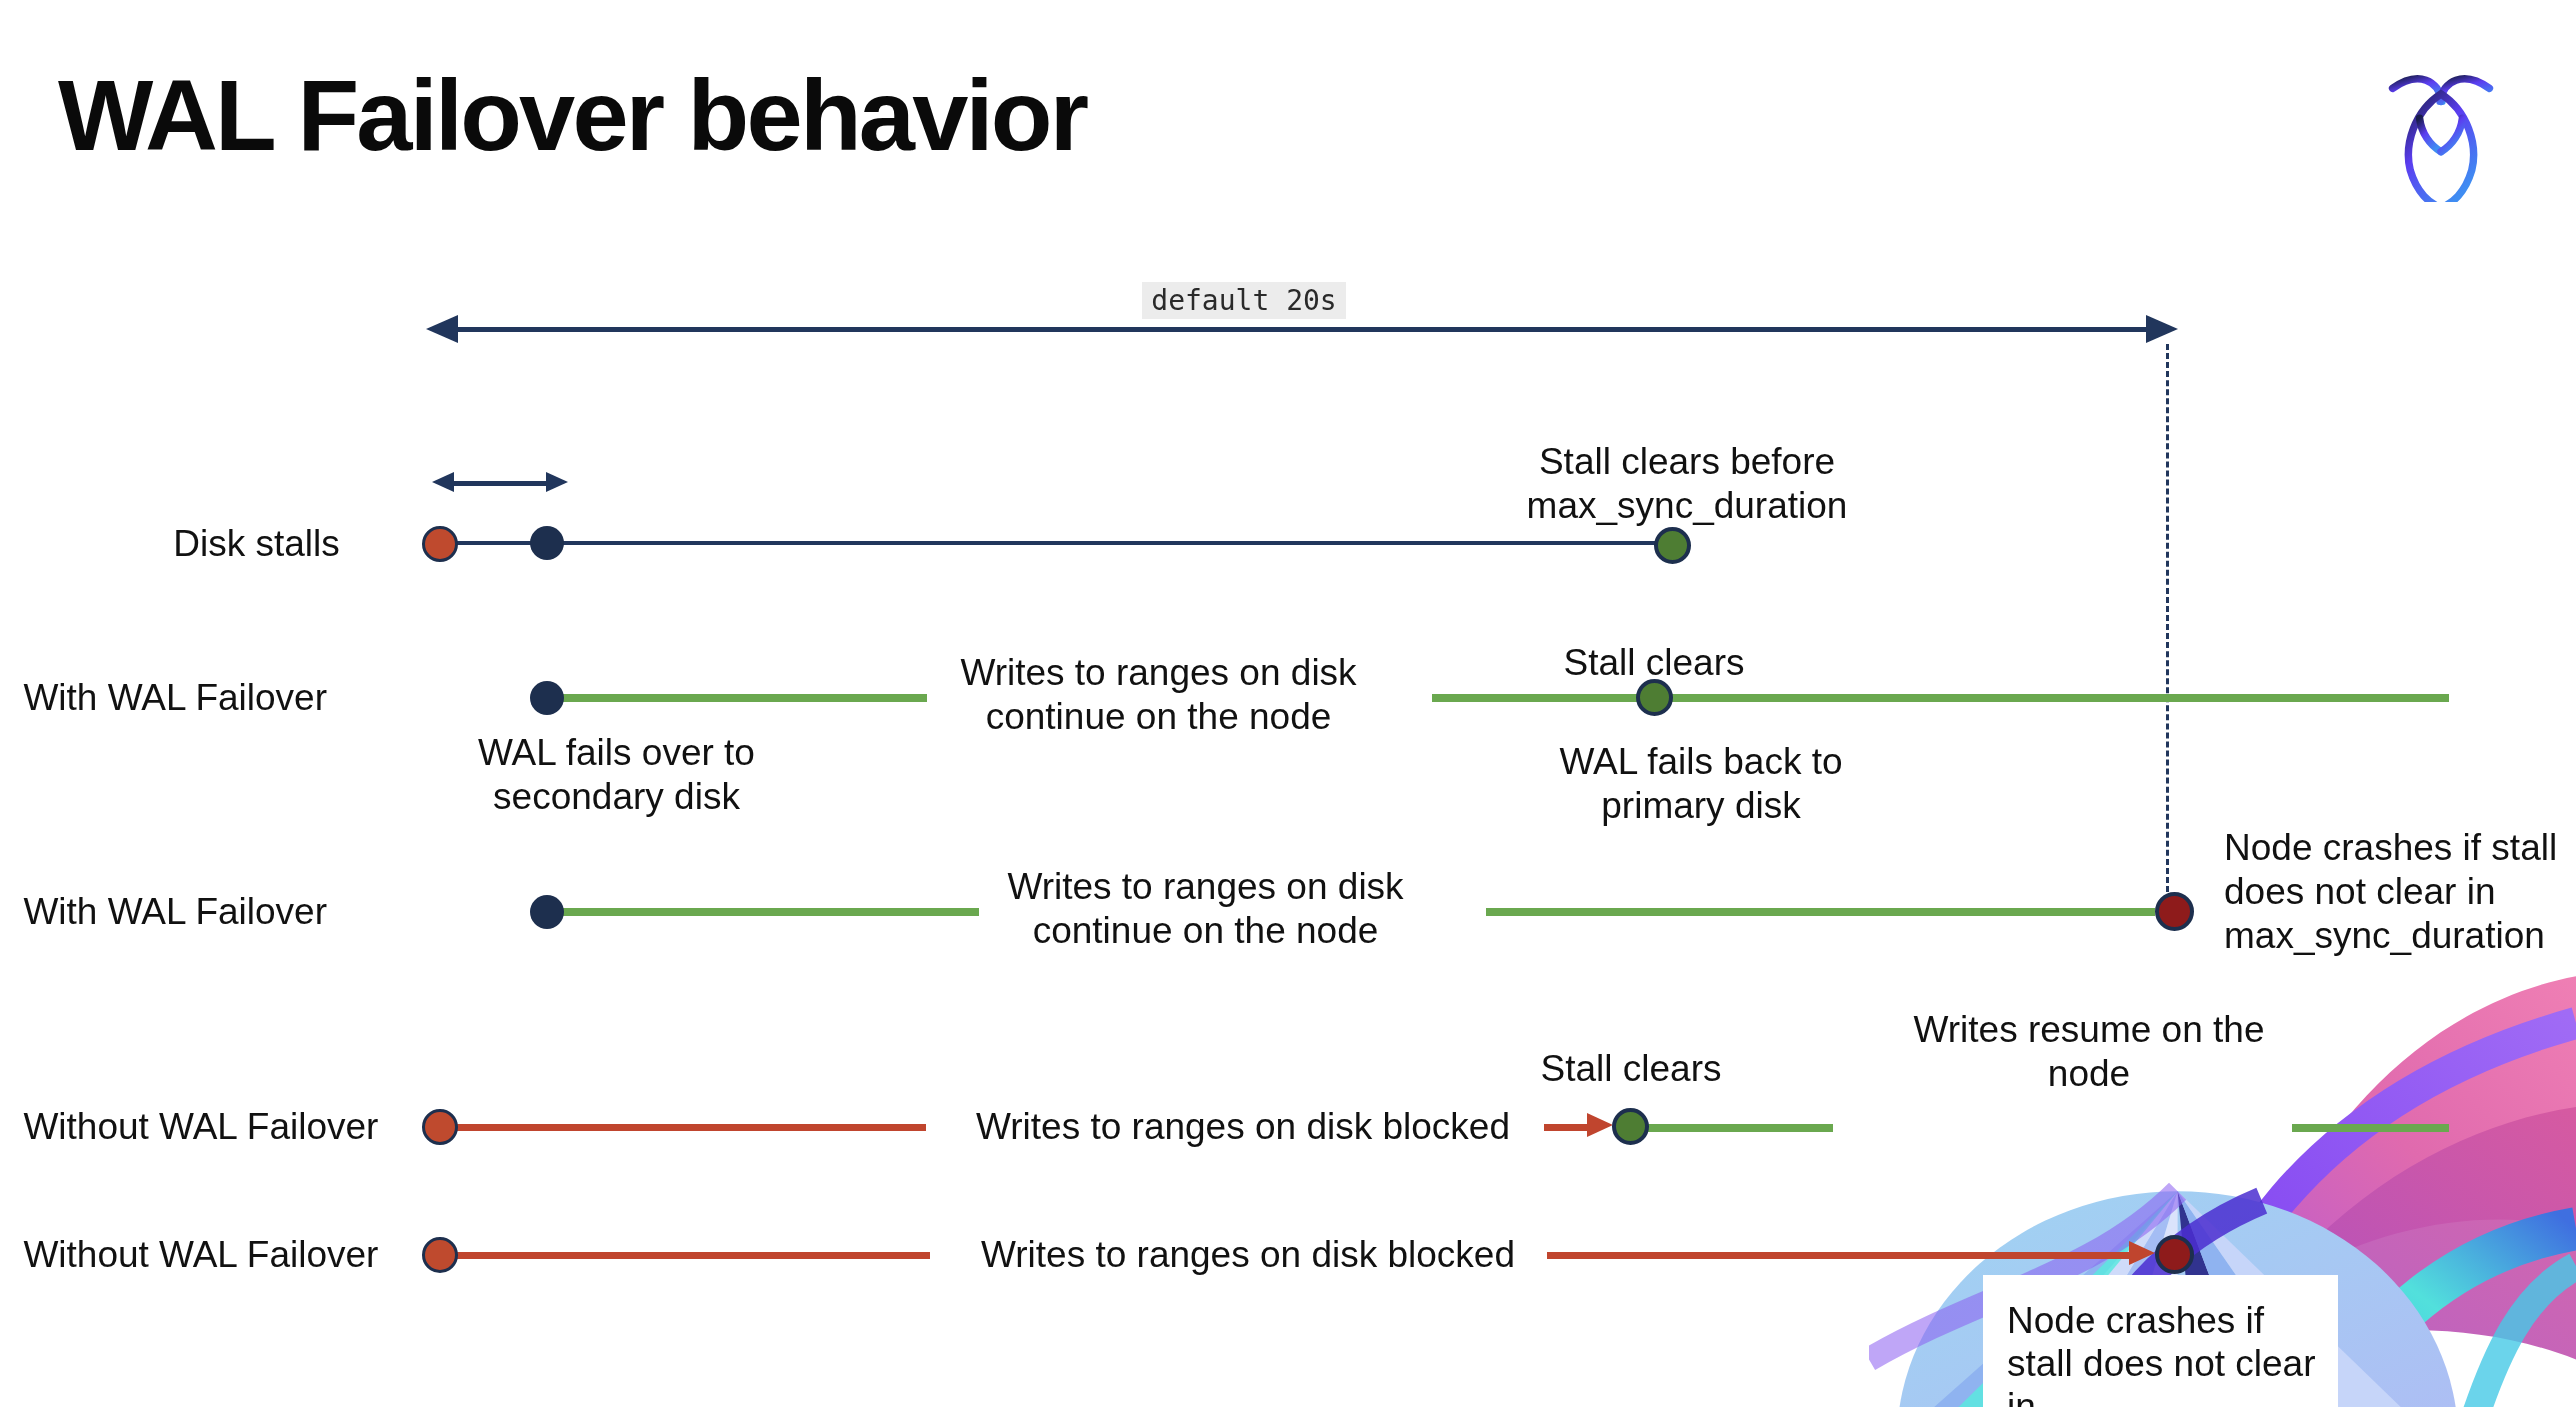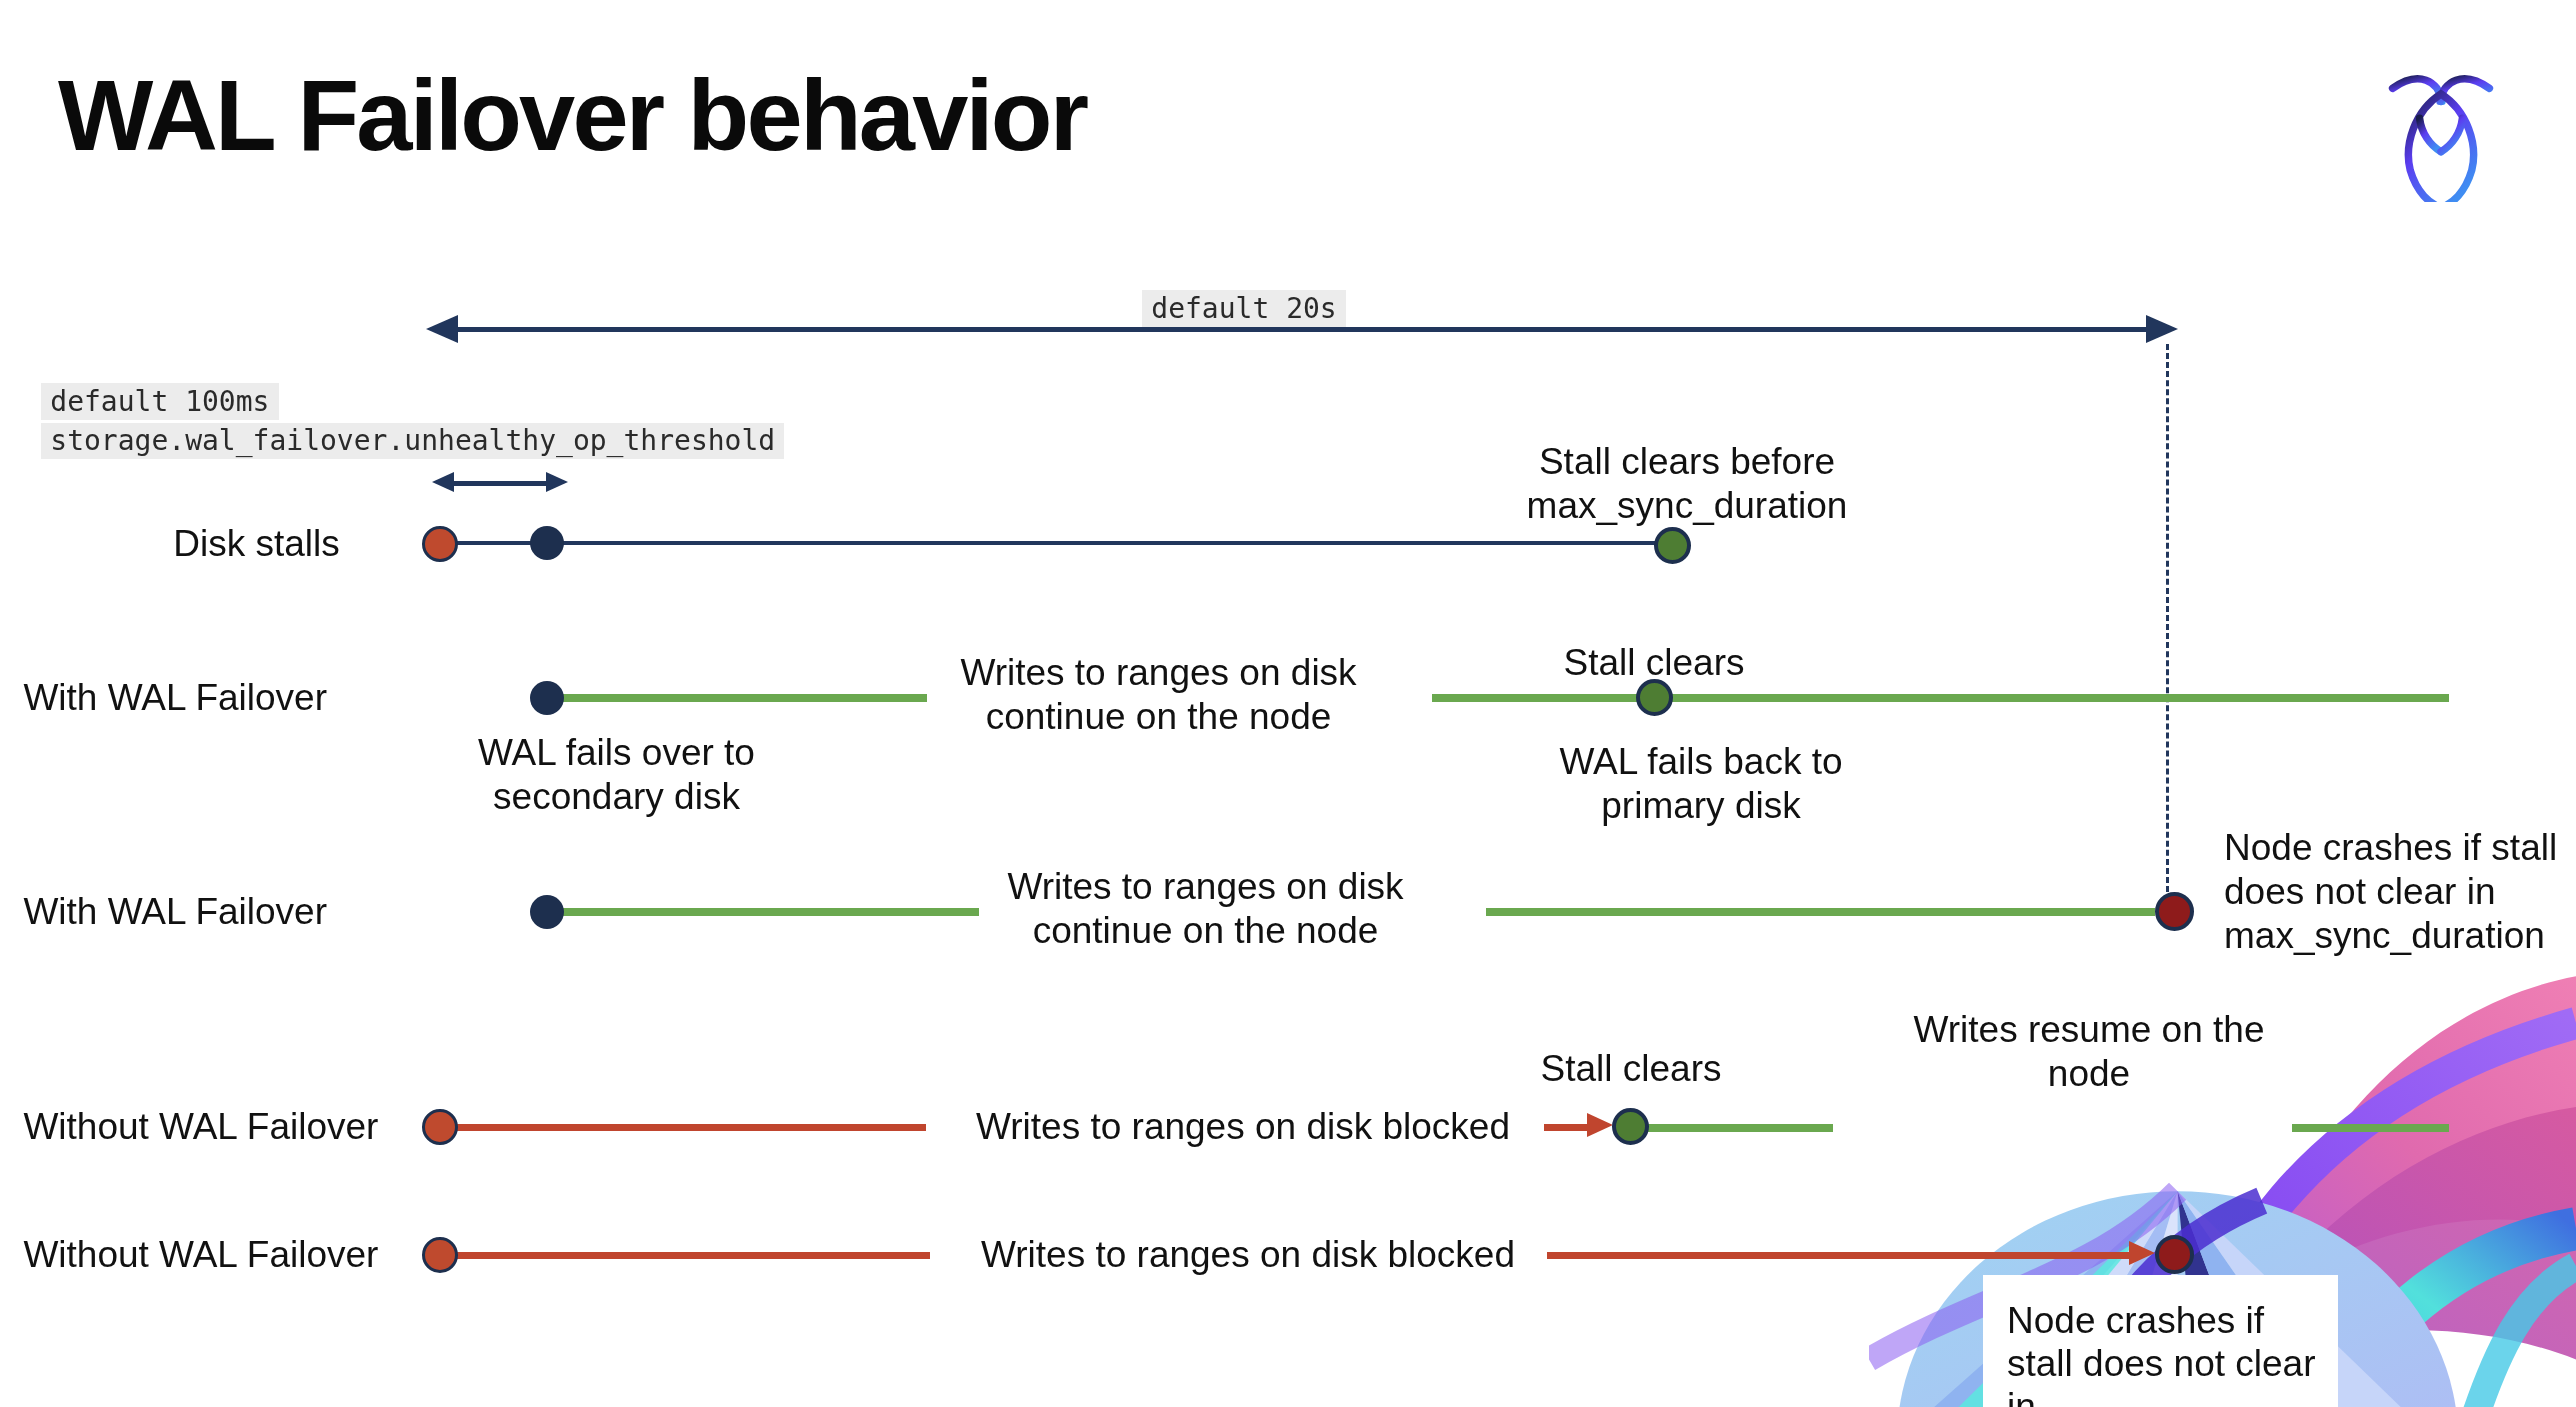--- a/index.html
+++ b/index.html
@@ -116,28 +116,24 @@
       <path d="M60,30 C32,48 20,84 27,112 C34,136 48,148 60,152 C72,148 86,136 93,112 C100,84 88,48 60,30 Z"></path>
       <path d="M60,150 L60,92"></path>
       <path d="M60,92 C48,85 39,72 37,56"></path>
       <path d="M60,92 C72,85 81,72 83,56"></path>
     </g>
   </svg>
 
   <div class="hline" style="left:441px;top:295px;width:1724px;height:4.7px"></div>
   <div class="tri" style="left:426px;top:283px;border-right:32px solid #21365c;border-top:14px solid transparent;border-bottom:14px solid transparent"></div>
   <div class="tri" style="left:2146px;top:283px;border-left:32px solid #21365c;border-top:14px solid transparent;border-bottom:14px solid transparent"></div>
-  <div class="abs mono-tag" style="left:1142px;top:258px">
+  <div class="abs mono-tag" style="left:1142px;top:250px">
     <span>default 20s</span>
   </div>
 
-  <div class="abs mono-tag" style="left:41px;top:351px">
-    <span>default 100ms</span>
-    <span>storage.wal_failover.unhealthy_op_threshold</span>
-  </div>
 
   <div class="hline" style="left:451px;top:449px;width:99px;height:4.7px"></div>
   <div class="tri" style="left:432px;top:440px;border-right:22.4px solid #21365c;border-top:10.3px solid transparent;border-bottom:10.3px solid transparent"></div>
   <div class="tri" style="left:546px;top:440px;border-left:22.4px solid #21365c;border-top:10.3px solid transparent;border-bottom:10.3px solid transparent"></div>
 
   <div class="dashedline" style="left:2166px;top:312px;height:548px"></div>
 
   <div class="lbl" style="left:122px;top:490px;width:269px;text-align:center">Disk stalls</div>
   <div class="rail-navy" style="left:439px;top:509px;width:1234px"></div>
   <div class="dot dot-red" style="left:422px;top:494px;width:36px;height:36px"></div>

